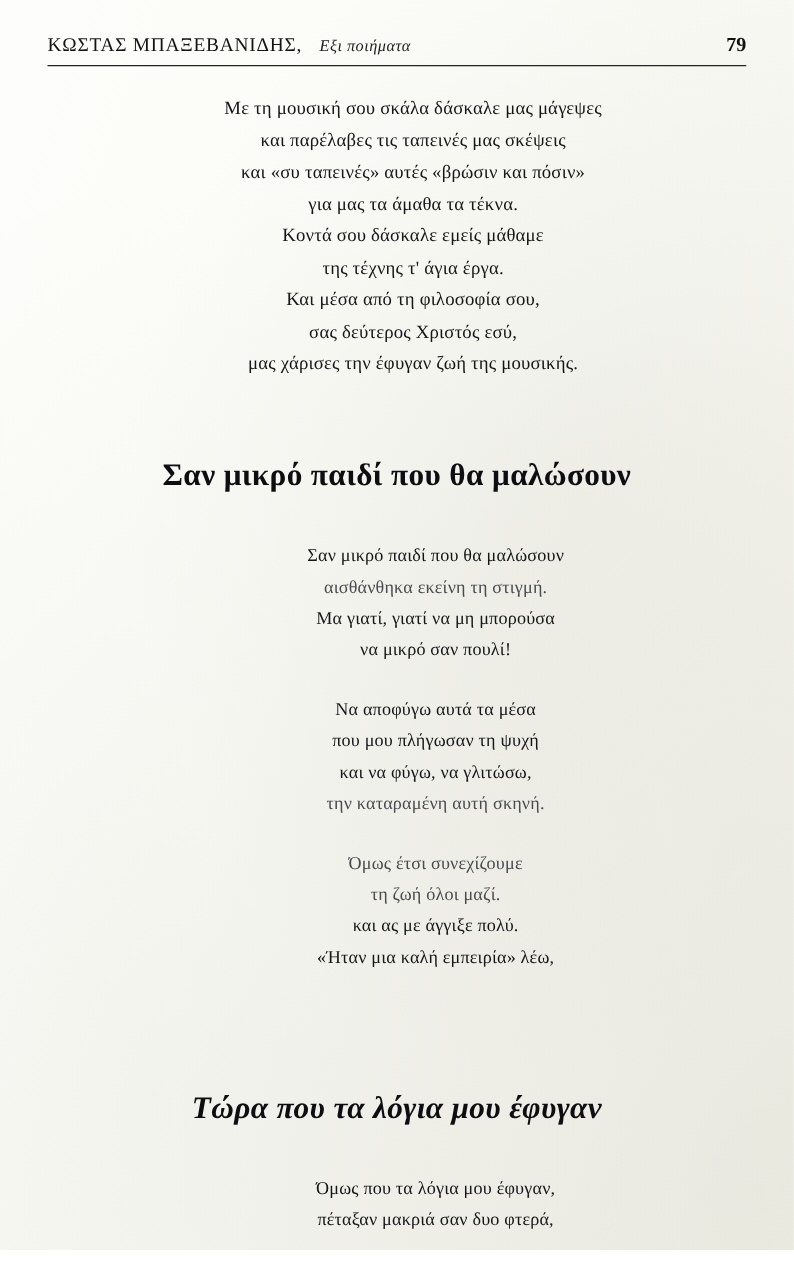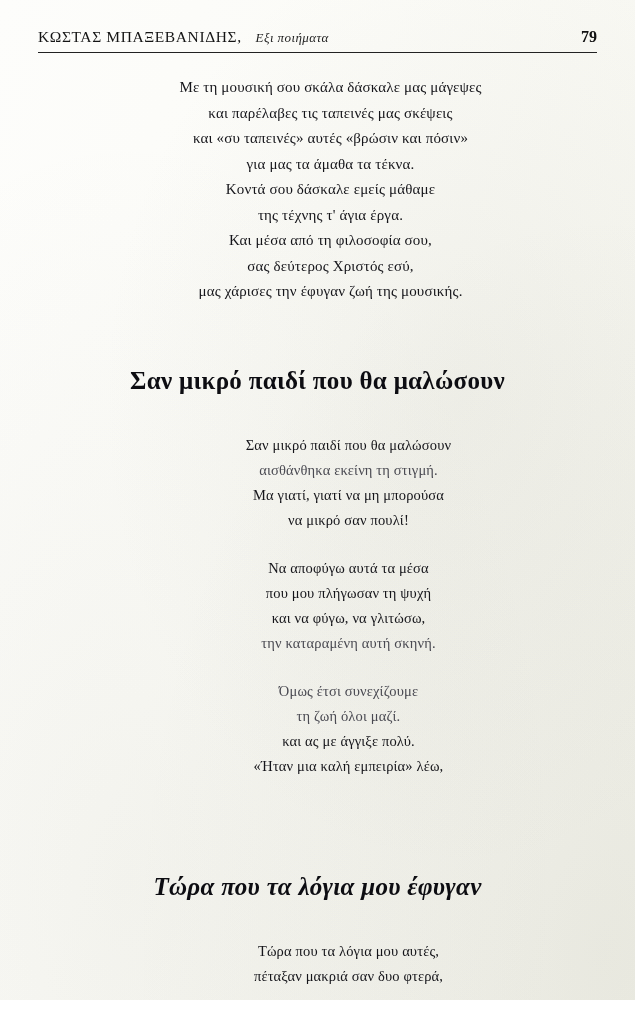--- a/index.html
+++ b/index.html
@@ -167,20 +167,20 @@
           <div class="verse">και ας με άγγιξε πολύ.</div>
           <div class="verse">«Ήταν μια καλή εμπειρία» λέω,</div>
         </div>
       </div>
     </div>
 
     <div class="poem-block">
       <div class="poem-title title-two">Τώρα που τα λόγια μου έφυγαν</div>
       <div class="body-block after-title">
         <div class="stanza">
-          <div class="verse">Τώρα που τα λόγια μου αυτές,</div>
+          <div class="verse">Όμως που τα λόγια μου έφυγαν,</div>
           <div class="verse">πέταξαν μακριά σαν δυο φτερά,</div>
         </div>
       </div>
     </div>
 
   </div>
 </div>
 
 </body></html>

